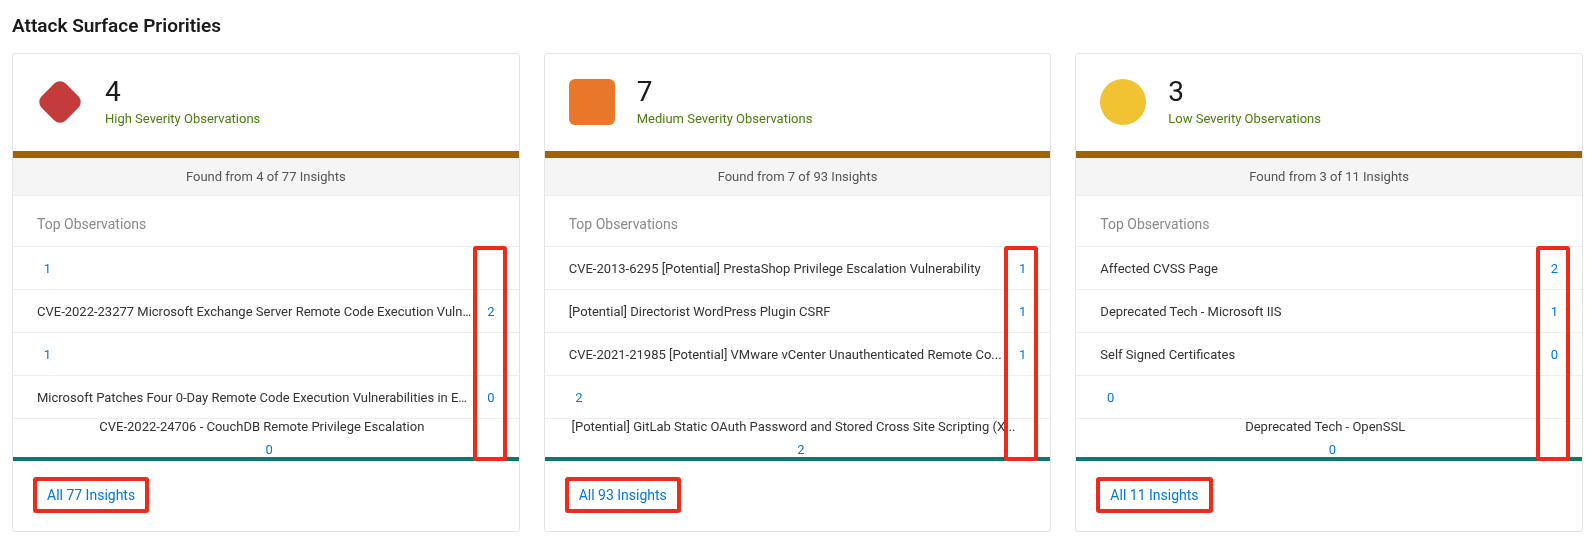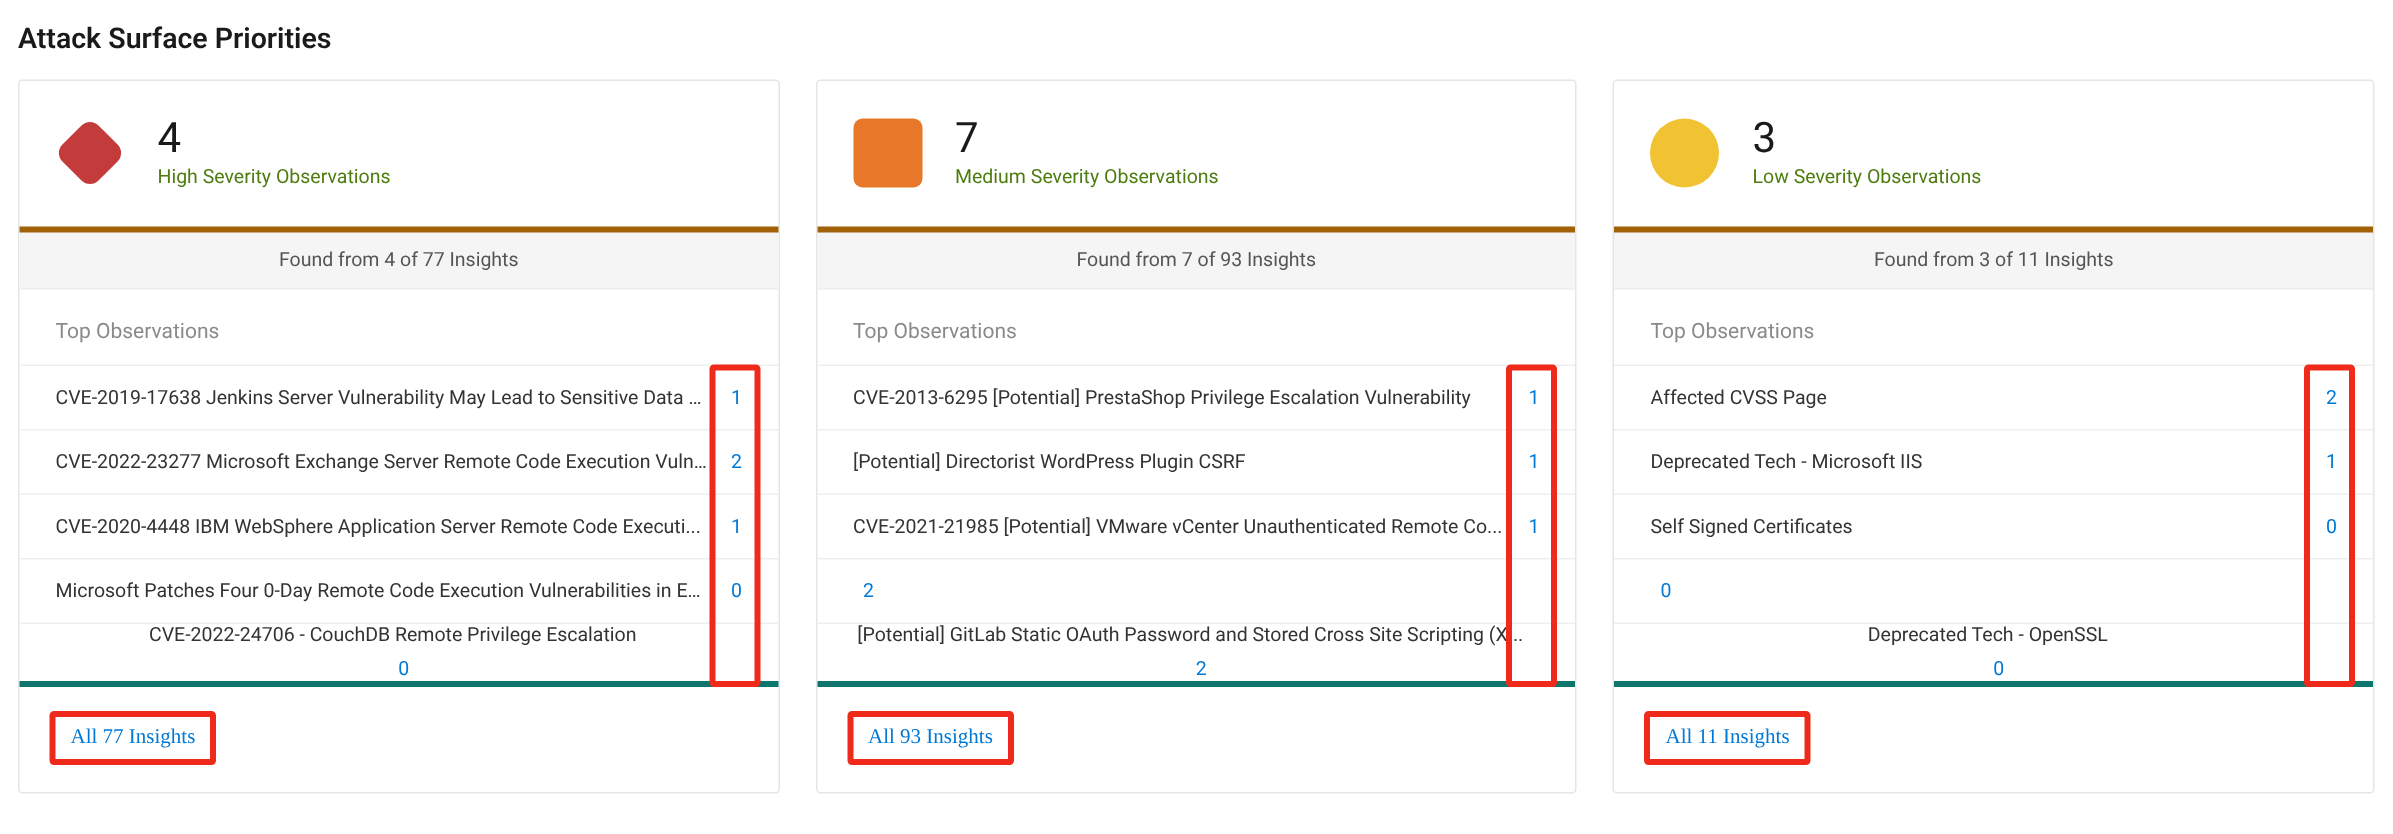--- a/index.html
+++ b/index.html
@@ -74,21 +74,21 @@
     color: #1b1a19;
   }
   .sev-label {
     font-size: 13px;
     color: #4d7c0f;
     margin-top: 4px;
   }
   
   .found-bar {
     background: #f5f5f5;
-    border-top: 4px solid #a16207;
+    border-top: 7px solid #a16207;
     border-bottom: 1px solid #eeeeee;
     text-align: center;
     font-size: 13px;
     color: #555;
     padding: 11px 8px;
   }
   
   .obs-block {
     padding: 20px 0 0 0;
   }
@@ -121,21 +121,20 @@
   .obs-count {
     flex: 0 0 auto;
     color: #0078d4;
     font-size: 13px;
     min-width: 14px;
     text-align: right;
   }
   
   .card-footer {
     padding: 16px 20px 18px 20px;
-    font-family: Liberation Serif, serif;
   }
   .all-link {
     display: inline-block;
     color: #0078d4;
     font-size: 14px;
     text-decoration: none;
     padding: 4px 8px;
     cursor: pointer;
   }
   
@@ -180,29 +179,27 @@
         <div class="sev-text">
           <span class="sev-count">4</span>
           <span class="sev-label">High Severity Observations</span>
         </div>
       </div>
       <div class="found-bar">Found from 4 of 77 Insights</div>
       <div class="obs-block">
         <div class="obs-title">Top Observations</div>
         <div class="obs-list">
           <div class="obs-row">
-            <span class="obs-name">CVE-2019-17638 Jenkins Server Vulnerability May Lead to Sensitive Data L...</span>
             <span class="obs-count">1</span>
           </div>
           <div class="obs-row">
             <span class="obs-name">CVE-2022-23277 Microsoft Exchange Server Remote Code Execution Vuln...</span>
             <span class="obs-count">2</span>
           </div>
           <div class="obs-row">
-            <span class="obs-name">CVE-2020-4448 IBM WebSphere Application Server Remote Code Executi...</span>
             <span class="obs-count">1</span>
           </div>
           <div class="obs-row">
             <span class="obs-name">Microsoft Patches Four 0-Day Remote Code Execution Vulnerabilities in Ex...</span>
             <span class="obs-count">0</span>
           </div>
           <div class="obs-row">
             <span class="obs-name">CVE-2022-24706 - CouchDB Remote Privilege Escalation</span>
             <span class="obs-count">0</span>
           </div>

